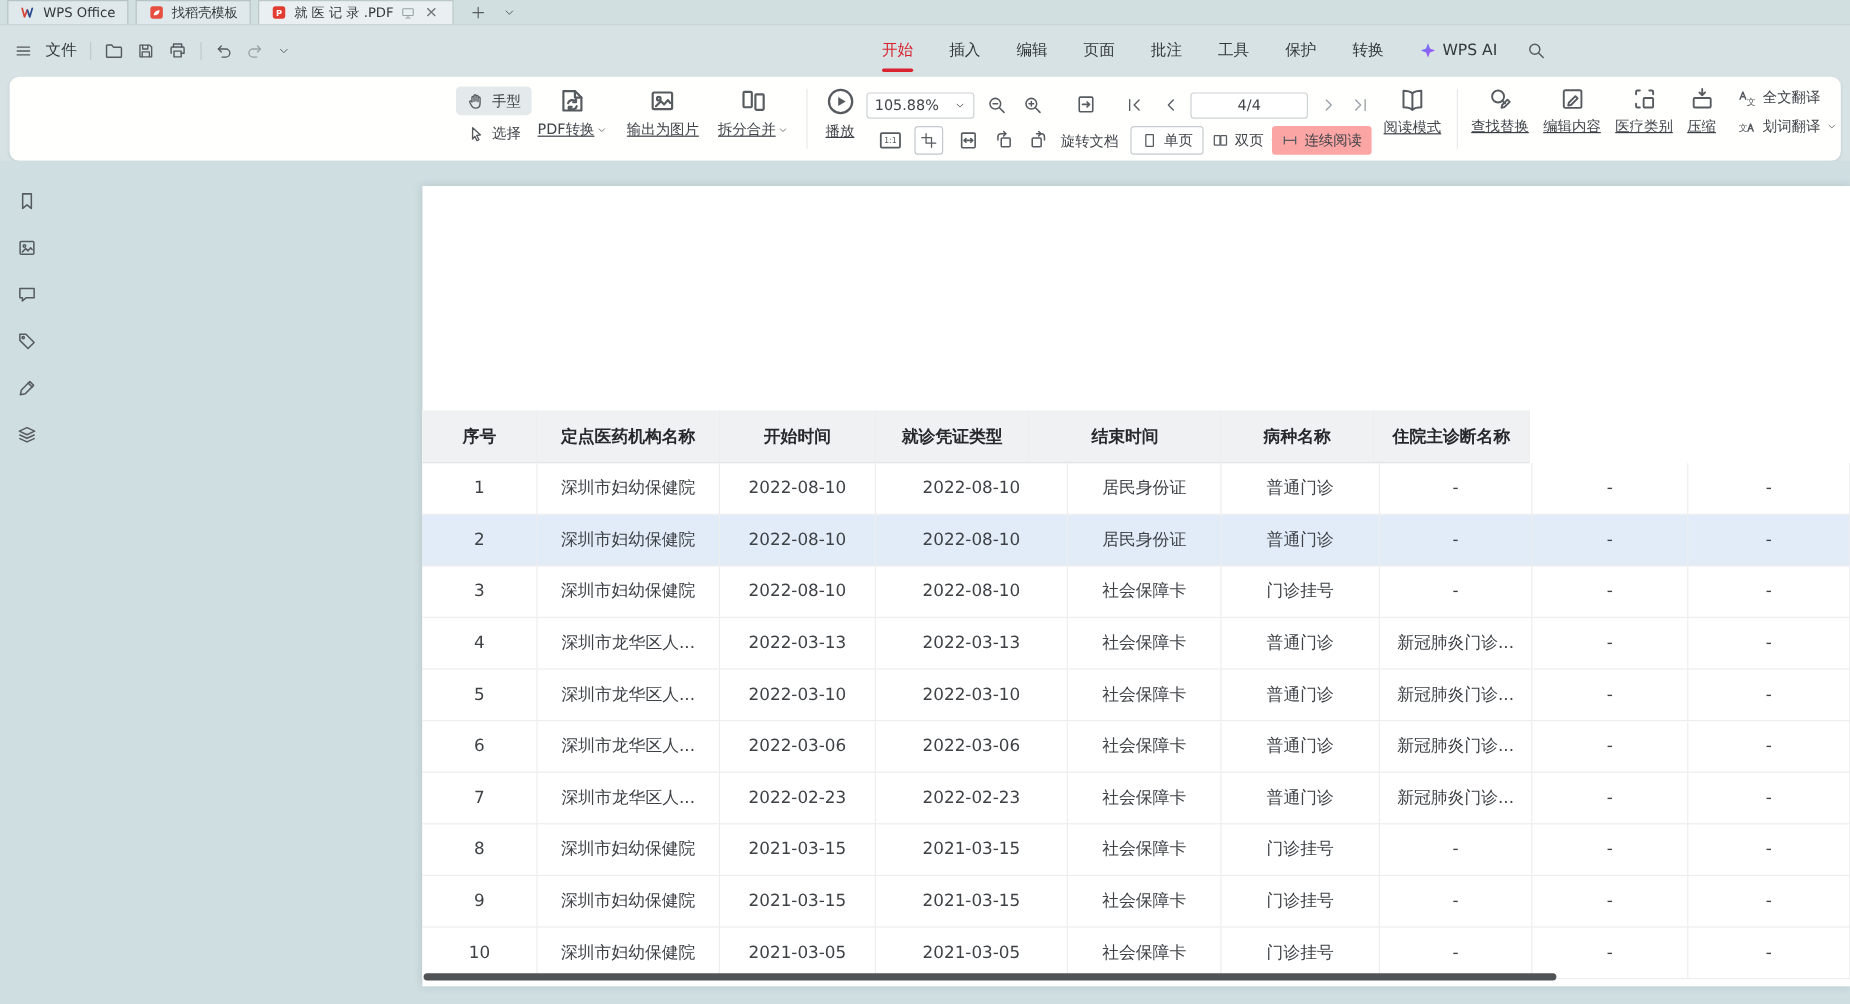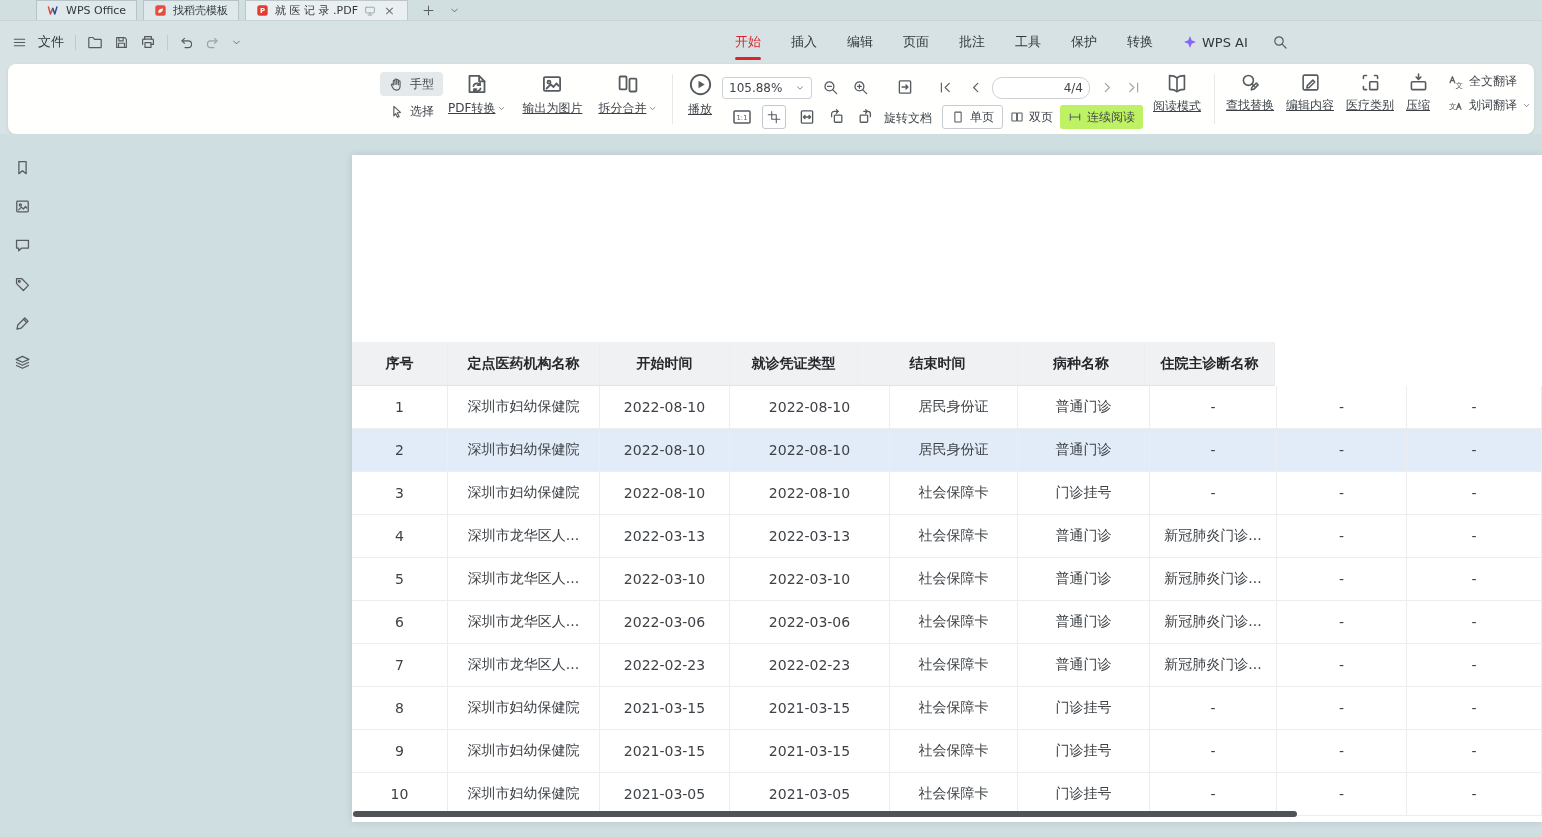--- a/index.html
+++ b/index.html
@@ -1,21 +1,21 @@
 <!DOCTYPE html>
 <html style="--accent: #d9232e;"><head>
 <meta charset="utf-8">
 <style>
   *{margin:0;padding:0;box-sizing:border-box;font-family:"DejaVu Sans","Liberation Sans",sans-serif;}
   html,body{width:1542px;height:837px;overflow:hidden;}
   body{background:#d6e2e4;position:relative;font-size:12px;color:#3c4045;--accent:#d9232e;}
   .ic{display:inline-flex;align-items:center;justify-content:center;color:#565b60;line-height:0;}
   .dim{color:#9aa2a7;}
   
-  .tabbar{position:absolute;left:0;top:0;width:1542px;height:21px;background:#d2dfe1;display:flex;align-items:stretch;border-bottom:1px solid #c8d5d7;padding-left:30px;}
+  .tabbar{position:absolute;left:0;top:0;width:1542px;height:21px;background:#d2dfe1;display:flex;align-items:stretch;border-bottom:1px solid #c8d5d7;}
   .tab{display:flex;align-items:center;gap:6px;padding:0 10px;font-size:11px;color:#33383b;background:rgba(255,255,255,.30);border:1px solid rgba(150,166,170,.55);border-bottom:none;margin-left:6px;white-space:nowrap;}
   .tab.active{background:#eaf0f1;}
   .tab-close{font-size:13px;color:#6a7276;padding:0 2px;cursor:default;}
   .tab-extra{display:flex;align-items:center;gap:14px;padding-left:14px;}
   
   .menubar{position:absolute;left:0;top:21px;width:1542px;height:42px;}
   .file-area{position:absolute;left:12px;top:0;height:100%;display:flex;align-items:center;gap:11px;font-size:13px;color:#33383b;}
   .vsep{width:1px;height:15px;background:#bfcbce;}
   .menu-tabs{position:absolute;left:735px;top:0;height:100%;display:flex;align-items:center;gap:30px;font-size:13px;color:#33383b;}
   .menu-tab{position:relative;height:100%;display:flex;align-items:center;gap:5px;white-space:nowrap;}
@@ -25,21 +25,21 @@
   .ribbon{position:absolute;left:8px;top:64px;width:1526px;height:70px;background:#fffffe;border-radius:8px;box-shadow:0 1px 3px rgba(40,60,62,.10);}
   .rb{position:absolute;display:flex;align-items:flex-start;}
   .rsep{position:absolute;width:1px;top:10px;height:50px;background:#e6e9ea;}
   .lbl{font-size:12px;color:#3f4449;white-space:nowrap;}
   .tool-btn{display:flex;align-items:center;gap:6px;height:24px;padding:0 9px;border-radius:4px;}
   .tool-btn.sel{background:#e4e9ec;}
   .bigbtn{display:flex;flex-direction:column;align-items:center;gap:4px;text-decoration:underline;}
   .bigbtn .lblrow{display:flex;align-items:center;gap:2px;}
   .pillbox{display:flex;align-items:center;gap:5px;height:24px;padding:0 8px;border-radius:3px;}
   .pillbox.boxed{border:1px solid #c6ccd0;background:#fff;}
-  .pillbox.selbg{background:#bef264;align-items:center;}
+  .pillbox.selbg{background:#fca5a5;align-items:center;}
   .select{display:flex;align-items:center;justify-content:space-between;border:1px solid #cdd2d5;border-radius:3px;background:#fff;padding:0 6px;font-size:12px;color:#3f4449;}
   .iconbox{width:24px;height:24px;border:1px solid #c2c8cc;border-radius:3px;display:flex;align-items:center;justify-content:center;background:#fff;}
   
   .main{position:absolute;left:0;top:134px;width:1542px;height:703px;background:#cfdee1;}
   .iconbar{position:absolute;left:0;top:0;width:44px;height:100%;display:flex;flex-direction:column;align-items:center;padding-top:25px;gap:22px;color:#555f64;}
   .page{position:absolute;left:352px;top:21px;width:1190px;height:667px;background:#fff;box-shadow:0 0 7px rgba(30,50,55,.14);}
   .pdf-table{position:absolute;left:0;top:187px;width:1190px;}
   .trow{display:flex;background:#fff;}
   .trow.hl{background:#e2ecf9;}
   .tcell{height:43px;display:flex;align-items:center;justify-content:center;font-size:14px;color:#3e4246;border-right:1px solid #ededee;border-bottom:1px solid #ededee;overflow:hidden;white-space:nowrap;}
@@ -306,21 +306,21 @@
   <span class="ic rb" style="left:930px;top:16px;">
       <svg width="15" height="15" viewBox="0 0 16 16" fill="none" stroke="currentColor" stroke-width="1.2" stroke-linecap="round" stroke-linejoin="round">
         <path d="M3.6 3.2v9.6M12 3.6L7.6 8l4.4 4.4"></path>
       </svg>
     </span>
   <span class="ic rb" style="left:960px;top:16px;">
       <svg width="15" height="15" viewBox="0 0 16 16" fill="none" stroke="currentColor" stroke-width="1.2" stroke-linecap="round" stroke-linejoin="round">
         <path d="M10.4 3.6L6 8l4.4 4.4"></path>
       </svg>
     </span>
-  <div class="select" style="position:absolute;left:984px;top:13px;width:98px;height:22px;justify-content:flex-end;border-radius:10px;">
+  <div class="select" style="position:absolute;left:984px;top:13px;width:98px;height:22px;justify-content:center;">
     <span>4/4</span>
   </div>
   <span class="ic rb dim" style="left:1092px;top:16px;">
       <svg width="15" height="15" viewBox="0 0 16 16" fill="none" stroke="currentColor" stroke-width="1.2" stroke-linecap="round" stroke-linejoin="round">
         <path d="M5.6 3.6L10 8l-4.4 4.4"></path>
       </svg>
     </span>
   <span class="ic rb dim" style="left:1118px;top:16px;">
       <svg width="15" height="15" viewBox="0 0 16 16" fill="none" stroke="currentColor" stroke-width="1.2" stroke-linecap="round" stroke-linejoin="round">
         <path d="M12.4 3.2v9.6M4 3.6L8.4 8 4 12.4"></path>

